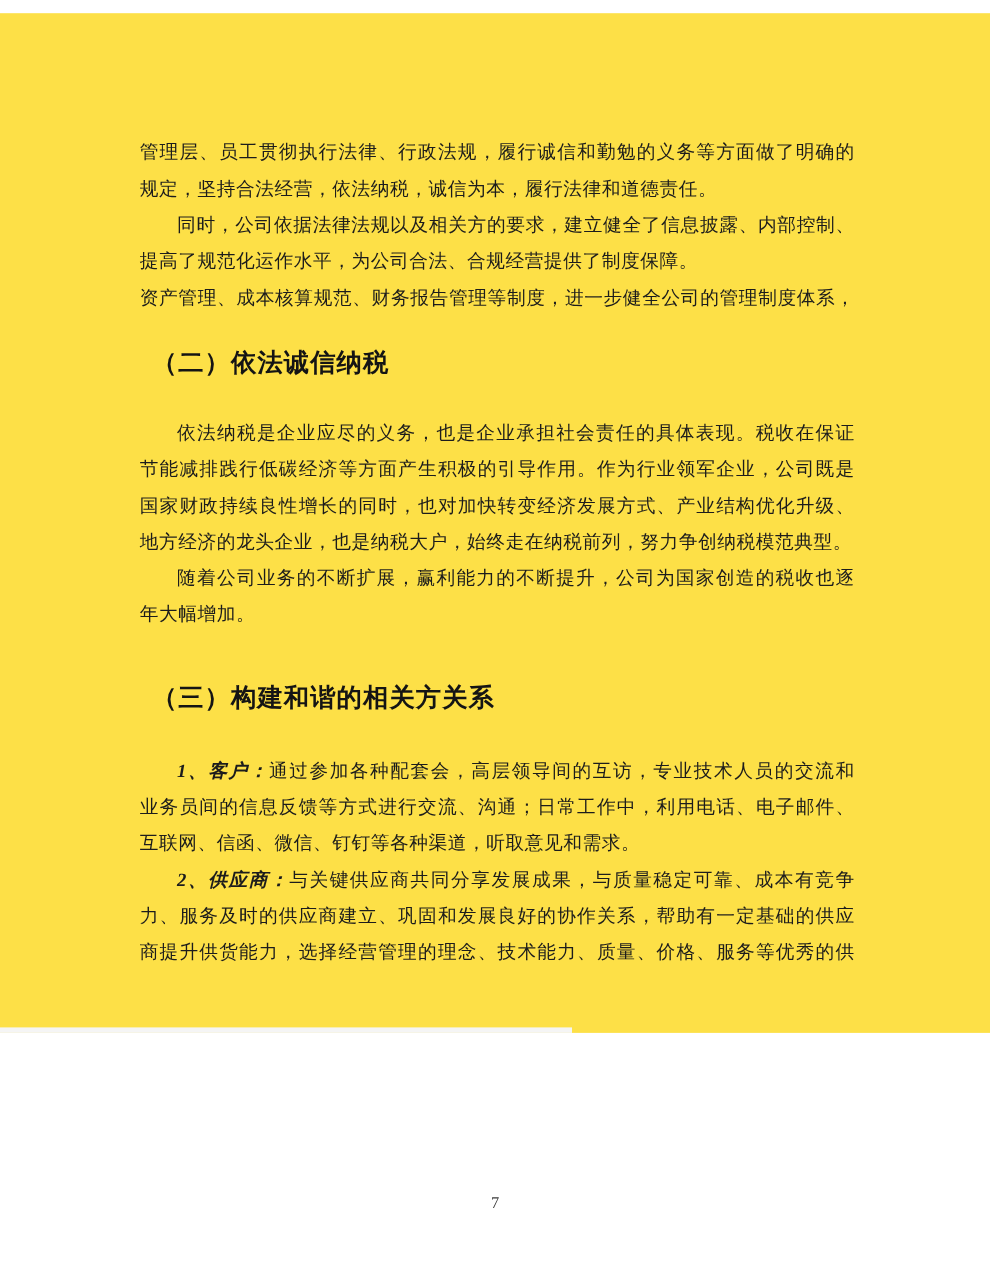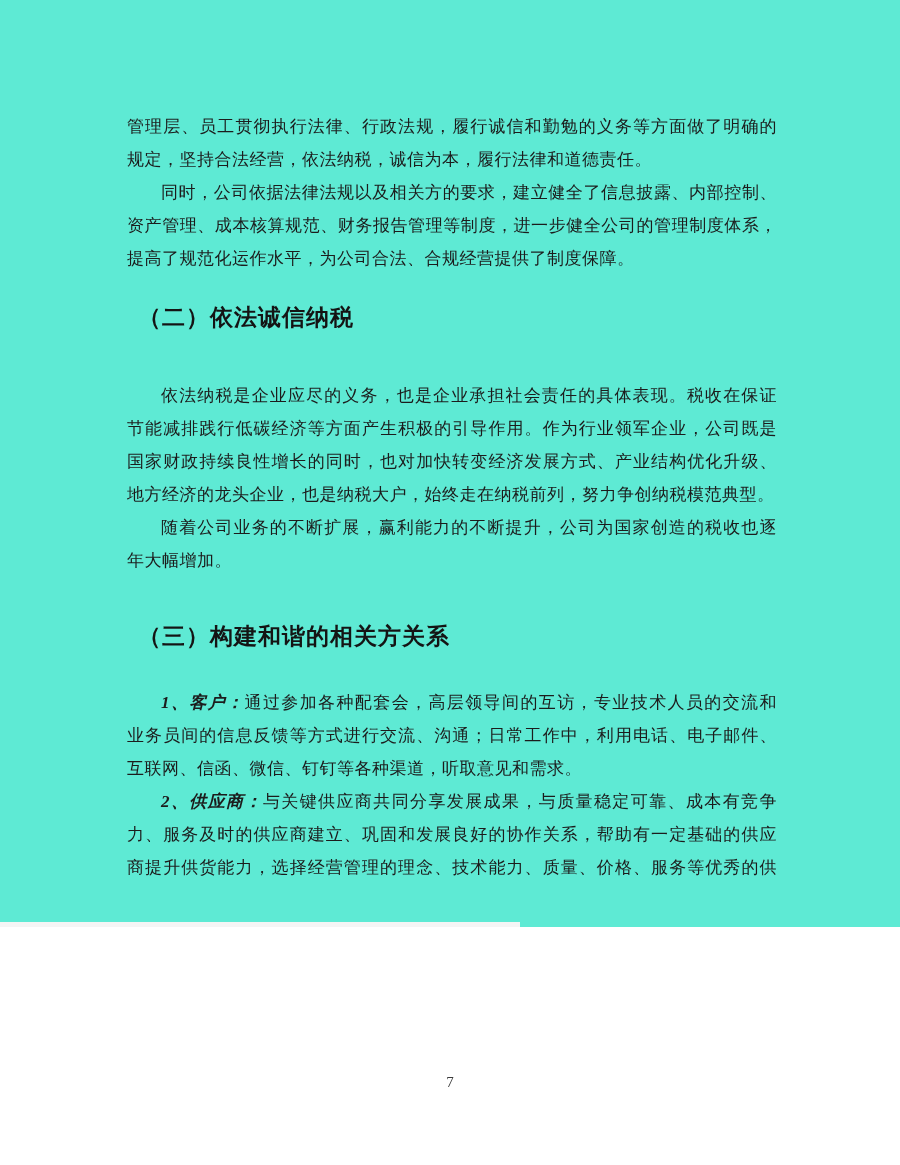--- a/index.html
+++ b/index.html
@@ -10,23 +10,23 @@
   body {
     width: 900px;
     height: 1165px;
     position: relative;
     font-family: "Liberation Serif", "DejaVu Serif", serif;
     color: #1c1c1c;
     overflow: hidden;
   }
   .page {
     position: absolute;
-    left: 0; top: 0;
+    left: 0; top: 12px;
     width: 900px; height: 927px;
-    background: #5eead4;
+    background: #fde047;
   }
   .text-block {
     position: absolute;
     left: 127px;
     top: 110px;
     width: 650px;
   }
   .para { margin: 0; padding: 0; }
   .line {
     height: 33px;
@@ -52,21 +52,21 @@
     line-height: 40px;
     font-family: "Liberation Sans", "DejaVu Sans", sans-serif;
     font-weight: bold;
     font-size: 23px;
     color: #141414;
     padding-left: 11px;
     text-align: left;
     text-align-last: left;
     letter-spacing: 1px;
   }
-  .heading-2 { margin-top: 22px; margin-bottom: 42px; text-align: right; }
+  .heading-2 { margin-top: 22px; margin-bottom: 28px; text-align: right; }
   .heading-3 { margin-top: 39px; margin-bottom: 30px; }
   .page-footer {
     position: absolute;
     left: 0;
     top: 1072px;
     width: 900px;
     text-align: center;
     font-size: 15px;
     color: #3a3a3a;
     line-height: 20px;
@@ -87,22 +87,22 @@
 
   <div class="text-block">
 
     <div class="para">
       <div class="line">管理层、员工贯彻执行法律、行政法规，履行诚信和勤勉的义务等方面做了明确的</div>
       <div class="line end">规定，坚持合法经营，依法纳税，诚信为本，履行法律和道德责任。</div>
     </div>
 
     <div class="para">
       <div class="line indent">同时，公司依据法律法规以及相关方的要求，建立健全了信息披露、内部控制、</div>
+      <div class="line end">提高了规范化运作水平，为公司合法、合规经营提供了制度保障。</div>
       <div class="line">资产管理、成本核算规范、财务报告管理等制度，进一步健全公司的管理制度体系，</div>
-      <div class="line end">提高了规范化运作水平，为公司合法、合规经营提供了制度保障。</div>
     </div>
 
     <div class="section-heading heading-2">（二）依法诚信纳税</div>
 
     <div class="para">
       <div class="line indent">依法纳税是企业应尽的义务，也是企业承担社会责任的具体表现。税收在保证</div>
       <div class="line">节能减排践行低碳经济等方面产生积极的引导作用。作为行业领军企业，公司既是</div>
       <div class="line">国家财政持续良性增长的同时，也对加快转变经济发展方式、产业结构优化升级、</div>
       <div class="line end">地方经济的龙头企业，也是纳税大户，始终走在纳税前列，努力争创纳税模范典型。</div>
     </div>

